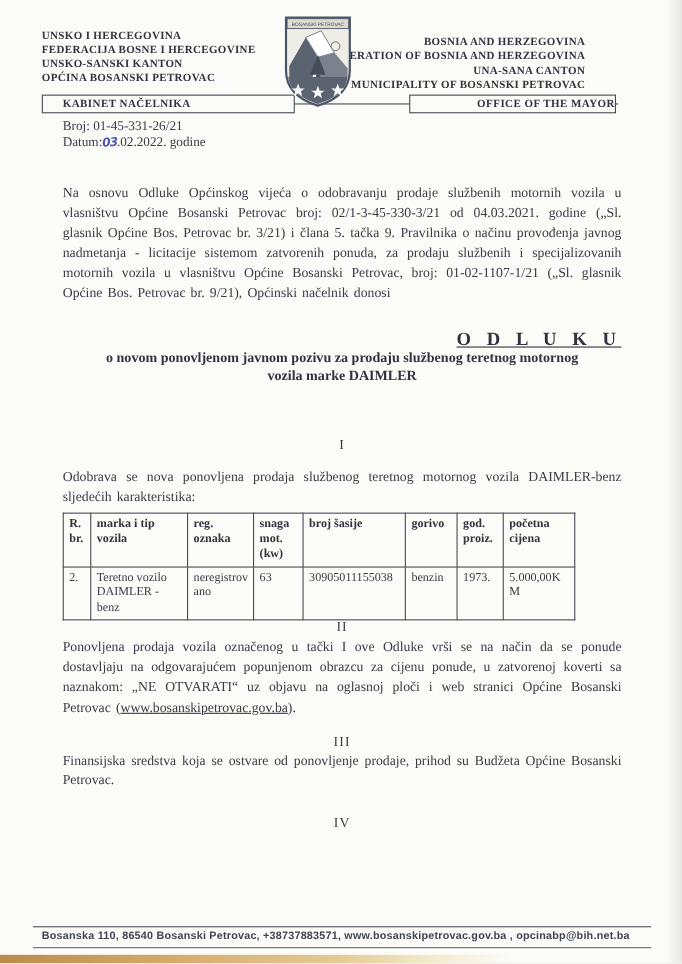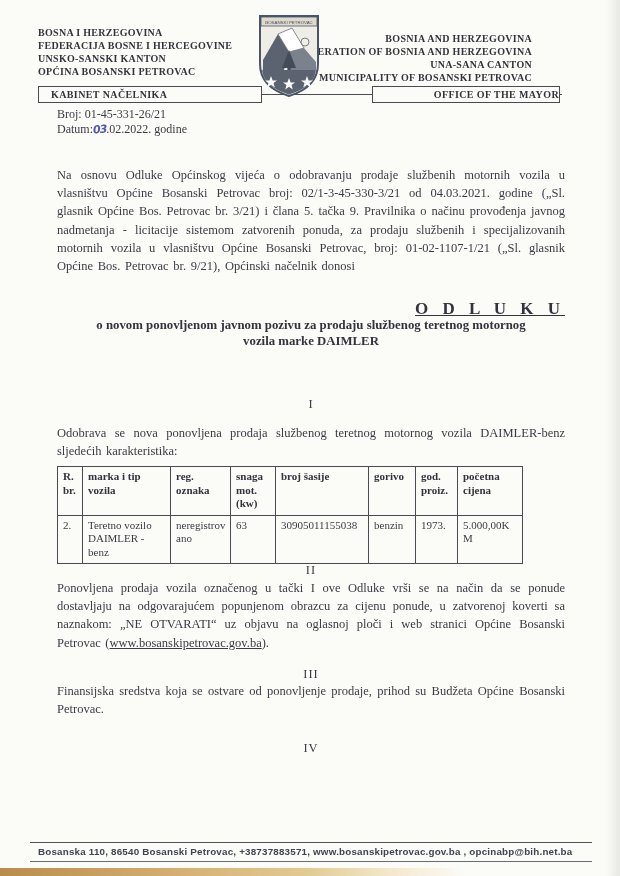--- a/index.html
+++ b/index.html
@@ -27,21 +27,21 @@
   .office-line{
     position:absolute;left:38px;right:58px;top:94px;height:0;
     border-top:1.5px solid #4a4a55;
   }
   .office-box{
     position:absolute;top:86px;height:15px;
     background:#fbfbf8;border:1.2px solid #4a4a55;
     font-size:10px;font-weight:bold;letter-spacing:.4px;color:#34343e;
     display:flex;align-items:center;
   }
-  .office-box.left{left:38px;width:210px;padding-left:12px;}
+  .office-box.left{left:38px;width:210px;padding-left:18px;}
   .office-box.right{left:372px;width:186px;justify-content:flex-end;}
   
   .meta{position:absolute;left:57px;top:107px;font-size:12px;line-height:15px;color:#3b3b45;}
   .hand{
     font-family:"DejaVu Sans", sans-serif;
     font-style:italic;font-weight:bold;
     color:#5058b2;font-size:11px;letter-spacing:-1px;
     display:inline-block;transform:rotate(-4deg);
   }
   
@@ -93,21 +93,21 @@
     position:absolute;top:0;right:0;width:14px;height:100%;
     background:linear-gradient(to right,rgba(0,0,0,0),rgba(90,90,90,.12));
   }
 </style>
 </head>
 <body>
 
 <div class="page">
 
   <div class="hdr-left">
-    <div>BOSNA I HERZEGOVINA</div>
+    <div>UNSKO I HERCEGOVINA</div>
     <div>FEDERACIJA BOSNE I HERCEGOVINE</div>
     <div>UNSKO-SANSKI KANTON</div>
     <div>OPĆINA BOSANSKI PETROVAC</div>
   </div>
 
   <div class="hdr-right">
     <div>BOSNIA AND HERZEGOVINA</div>
     <div>FEDERATION OF BOSNIA AND HERZEGOVINA</div>
     <div>UNA-SANA CANTON</div>
     <div>MUNICIPALITY OF BOSANSKI PETROVAC</div>

